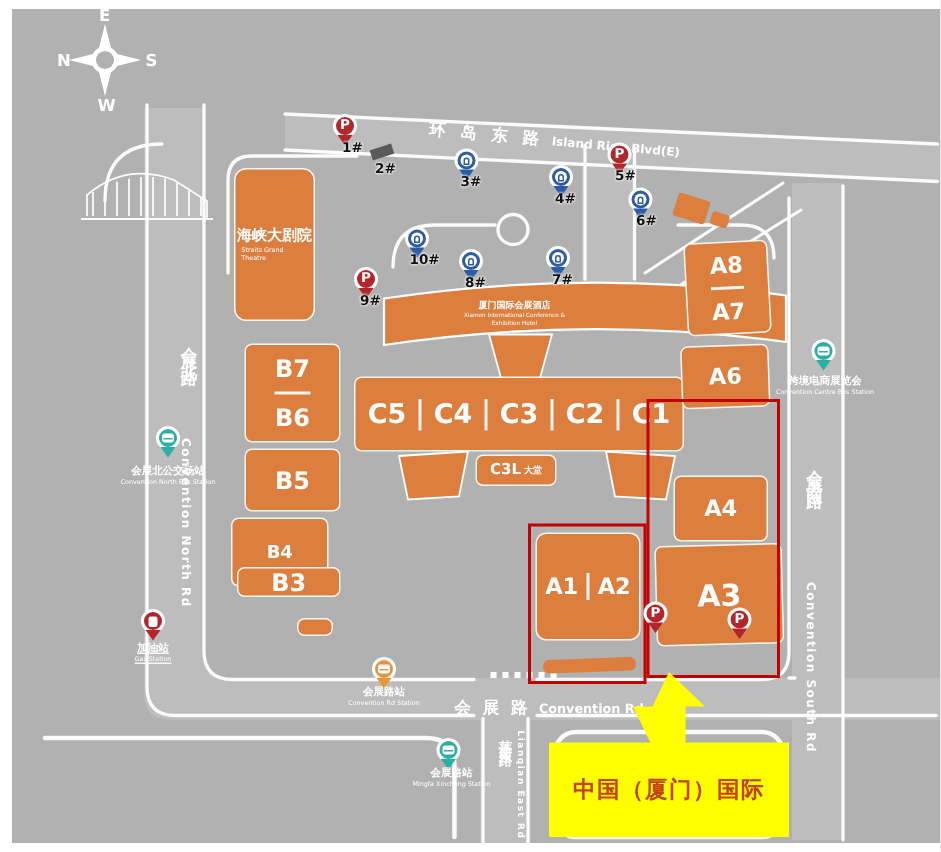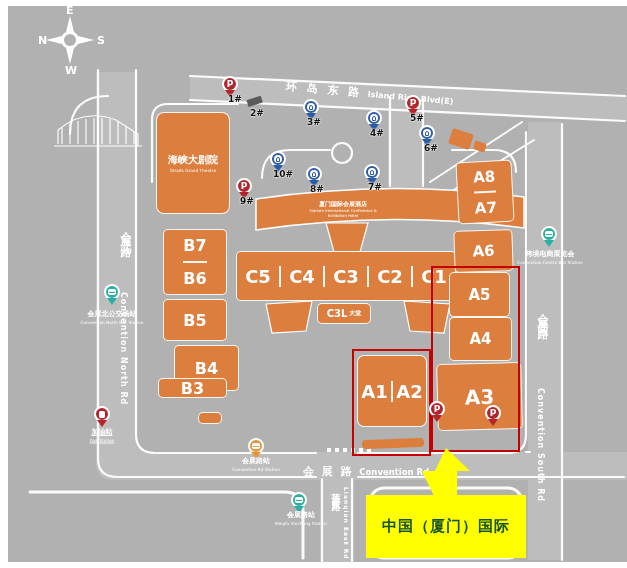--- a/index.html
+++ b/index.html
@@ -43,21 +43,21 @@
   .rlabel{position:absolute;color:#fff;font-weight:bold;z-index:20;white-space:nowrap;}
   .vzh{writing-mode:vertical-rl;text-orientation:upright;letter-spacing:5px;}
   .ven{writing-mode:vertical-rl;letter-spacing:1px;}
   
   .redbox{position:absolute;border:2px solid #c40000;z-index:25;}
   
   #arrow{position:absolute;left:422px;top:448px;width:48px;height:50px;background:#ffff00;z-index:40;
        clip-path:polygon(50% 0,100% 46%,73% 46%,73% 100%,27% 100%,0 46%,0 46%,27% 46%);}
   #banner{position:absolute;left:366px;top:495px;width:160px;height:63px;background:#ffff00;z-index:41;
        display:flex;flex-direction:column;justify-content:space-around;align-items:center;
-       color:#14532d;font-weight:bold;font-size:15px;letter-spacing:1px;padding:2px 12px;box-sizing:border-box;}
+       color:#c2410c;font-weight:bold;font-size:15px;letter-spacing:1px;padding:2px 12px;box-sizing:border-box;}
   .tiny{transform:scale(.85);}
 </style>
 </head>
 <body>
 
 <div id="stage">
   <div id="map"></div>
 
   <svg class="base" width="627" height="568">
 
@@ -146,21 +146,21 @@
   <div class="rlabel ven" style="left:119px;top:292px;font-size:8px;">Convention North Rd</div>
   <div class="rlabel vzh" style="left:534px;top:304px;font-size:11px;">会展南路</div>
   <div class="rlabel ven" style="left:536px;top:388px;font-size:8px;">Convention South Rd</div>
   <div class="rlabel" style="left:303px;top:460px;">
     <span style="font-size:11px;letter-spacing:2px;">会 展 路</span>
     <span style="font-size:8.5px;">Convention Rd</span>
   </div>
   <div class="rlabel vzh" style="left:329px;top:486px;font-size:9px;letter-spacing:3px;">莲前东路</div>
   <div class="rlabel ven" style="left:343px;top:487px;font-size:6px;">Lianqian East Rd</div>
 
-  <div class="hall" style="left:156px;top:112px;width:74px;height:102px;border-radius:8px;flex-direction:column;">
+  <div class="hall" style="left:156px;top:112px;width:54px;height:102px;border-radius:8px;flex-direction:column;">
     <span style="font-size:10px;">海峡大剧院</span>
     <span style="font-size:5px;font-weight:normal;" class="tiny">Straits Grand Theatre</span>
   </div>
 
   <div class="slabel" style="left:300px;top:200px;width:86px;">
     <span class="zh" style="font-size:6px;">厦门国际会展酒店</span>
     <span class="en" style="font-size:4.5px;">Xiamen International Conference &amp; Exhibition Hotel</span>
   </div>
 
   <div class="hall cellsH" style="left:236px;top:251px;width:220px;height:50px;font-size:18px;">
@@ -173,33 +173,32 @@
   <div class="hall" style="left:317px;top:303px;width:54px;height:21px;">
     <span style="font-size:10px;">C3L</span>
     <span style="font-size:6px;margin-left:2px;">大堂</span>
   </div>
 
   <div class="hall cellsV" style="left:163px;top:229px;width:64px;height:66px;font-size:16px;">
     <div>B7</div>
     <div>B6</div>
   </div>
   <div class="hall" style="left:163px;top:299px;width:64px;height:42px;font-size:16px;">B5</div>
-  <div class="hall" style="left:174px;top:345px;width:65px;height:46px;font-size:16px;">B4</div>
+  <div class="hall" style="left:154px;top:345px;width:65px;height:46px;font-size:12px;">B4</div>
   <div class="hall" style="left:158px;top:378px;width:69px;height:20px;font-size:16px;">B3</div>
   <div class="hall" style="left:198px;top:412px;width:24px;height:12px;"></div>
 
   <div class="hall cellsV" style="left:457px;top:161px;width:56px;height:62px;font-size:15px;transform:rotate(-3deg);">
     <div>A8</div>
     <div>A7</div>
   </div>
   <div class="hall" style="left:454px;top:230px;width:59px;height:42px;font-size:15px;transform:rotate(-2deg);">A6</div>
-  <div class="hall" style="left:449px;top:272px;width:61px;height:45px;font-size:15px;">A5</div>
   <div class="hall" style="left:449px;top:317px;width:63px;height:44px;font-size:15px;">A4</div>
   <div class="hall" style="left:437px;top:363px;width:85px;height:67px;font-size:20px;transform:rotate(-1.5deg);">A3</div>
-  <div class="hall cellsH" style="left:357px;top:355px;width:70px;height:72px;font-size:18px;border-radius:7px;">
+  <div class="hall cellsH" style="left:357px;top:355px;width:70px;height:72px;font-size:15px;border-radius:7px;">
     <div>A1</div>
     <div>A2</div>
   </div>
 
   <div class="redbox" style="left:352px;top:349px;width:75px;height:103px;"></div>
   <div class="redbox" style="left:431px;top:266px;width:85px;height:182px;"></div>
 
   <div class="pin red" style="left:222px;top:76px;">
       <span class="pletter">P</span>
     </div>

